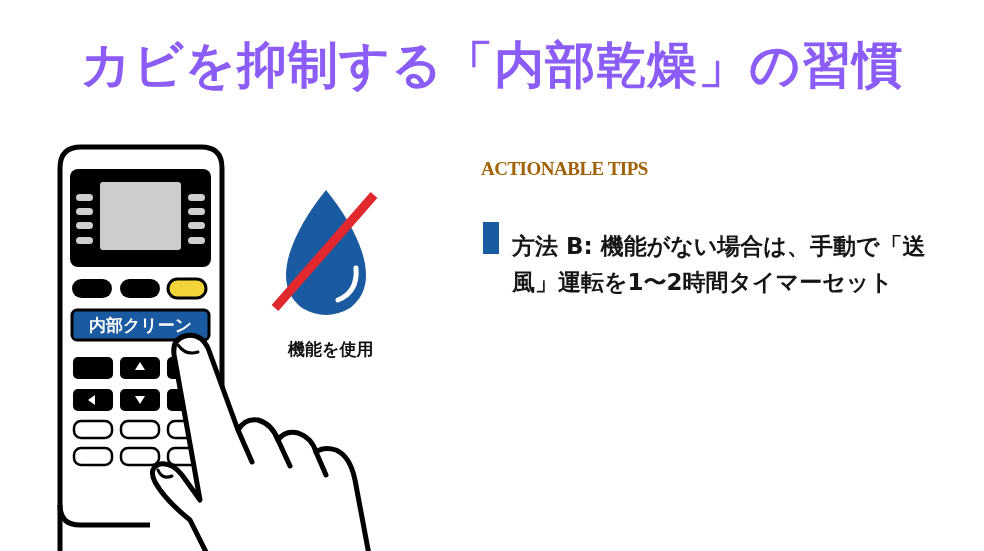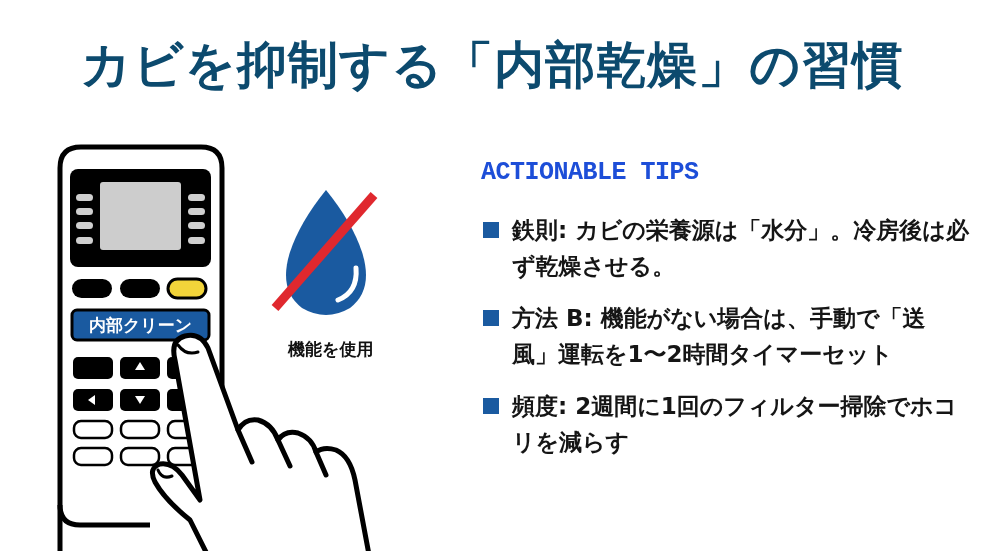--- a/index.html
+++ b/index.html
@@ -2,27 +2,27 @@
 <html><head>
 <meta charset="utf-8">
 <style>
   html, body { margin: 0; padding: 0; }
   body {
     width: 984px; height: 551px; background: #ffffff; overflow: hidden;
     position: relative; font-family: "DejaVu Sans", sans-serif;
   }
   .title {
     position: absolute; left: 0; top: 30px; width: 984px; text-align: center;
-    font-size: 50px; font-weight: bold; color: #0c4a6e; letter-spacing: 1px;
+    font-size: 50px; font-weight: bold; color: #8b5cf6; letter-spacing: 1px;
     line-height: 70px;
   }
   .illus { position: absolute; left: 0; top: 0; }
   .tips-header {
-    position: absolute; left: 481px; top: 158px; font-size: 25px; font-weight: bold;
-    color: #1d4ed8; font-family: Liberation Mono, monospace; letter-spacing: -0.5px;
+    position: absolute; left: 481px; top: 158px; font-size: 19px; font-weight: bold;
+    color: #a16207; font-family: Liberation Serif, serif; letter-spacing: -0.5px;
   }
   .tips { position: absolute; left: 481px; top: 212px; width: 490px; }
   .tip {
     position: relative; padding-left: 31px; font-size: 23px; font-weight: bold;
     color: #151515; line-height: 36px; margin-bottom: 16px;
   }
   .tip .bullet {
     position: absolute; left: 2px; top: 10px; width: 16px; height: 16px; background: #1a5aa0;
   }
   .warn-label {
@@ -101,26 +101,18 @@
 </svg>
 
 <div class="cta-label">内部クリーン</div>
 <div class="warn-label">機能を使用</div>
 
 <div class="tips-header">ACTIONABLE TIPS</div>
 
 <div class="tips">
   <div class="tip">
     <span class="bullet"></span>
-    <span>鉄則: カビの栄養源は「水分」。冷房後は必ず乾燥させる。</span>
-  </div>
-  <div class="tip">
-    <span class="bullet"></span>
   </div>
   <div class="tip">
     <span class="bullet"></span>
     <span>方法 B: 機能がない場合は、手動で「送風」運転を1〜2時間タイマーセット</span>
   </div>
-  <div class="tip">
-    <span class="bullet"></span>
-    <span>頻度: 2週間に1回のフィルター掃除でホコリを減らす</span>
-  </div>
 </div>
 
 </body></html>

